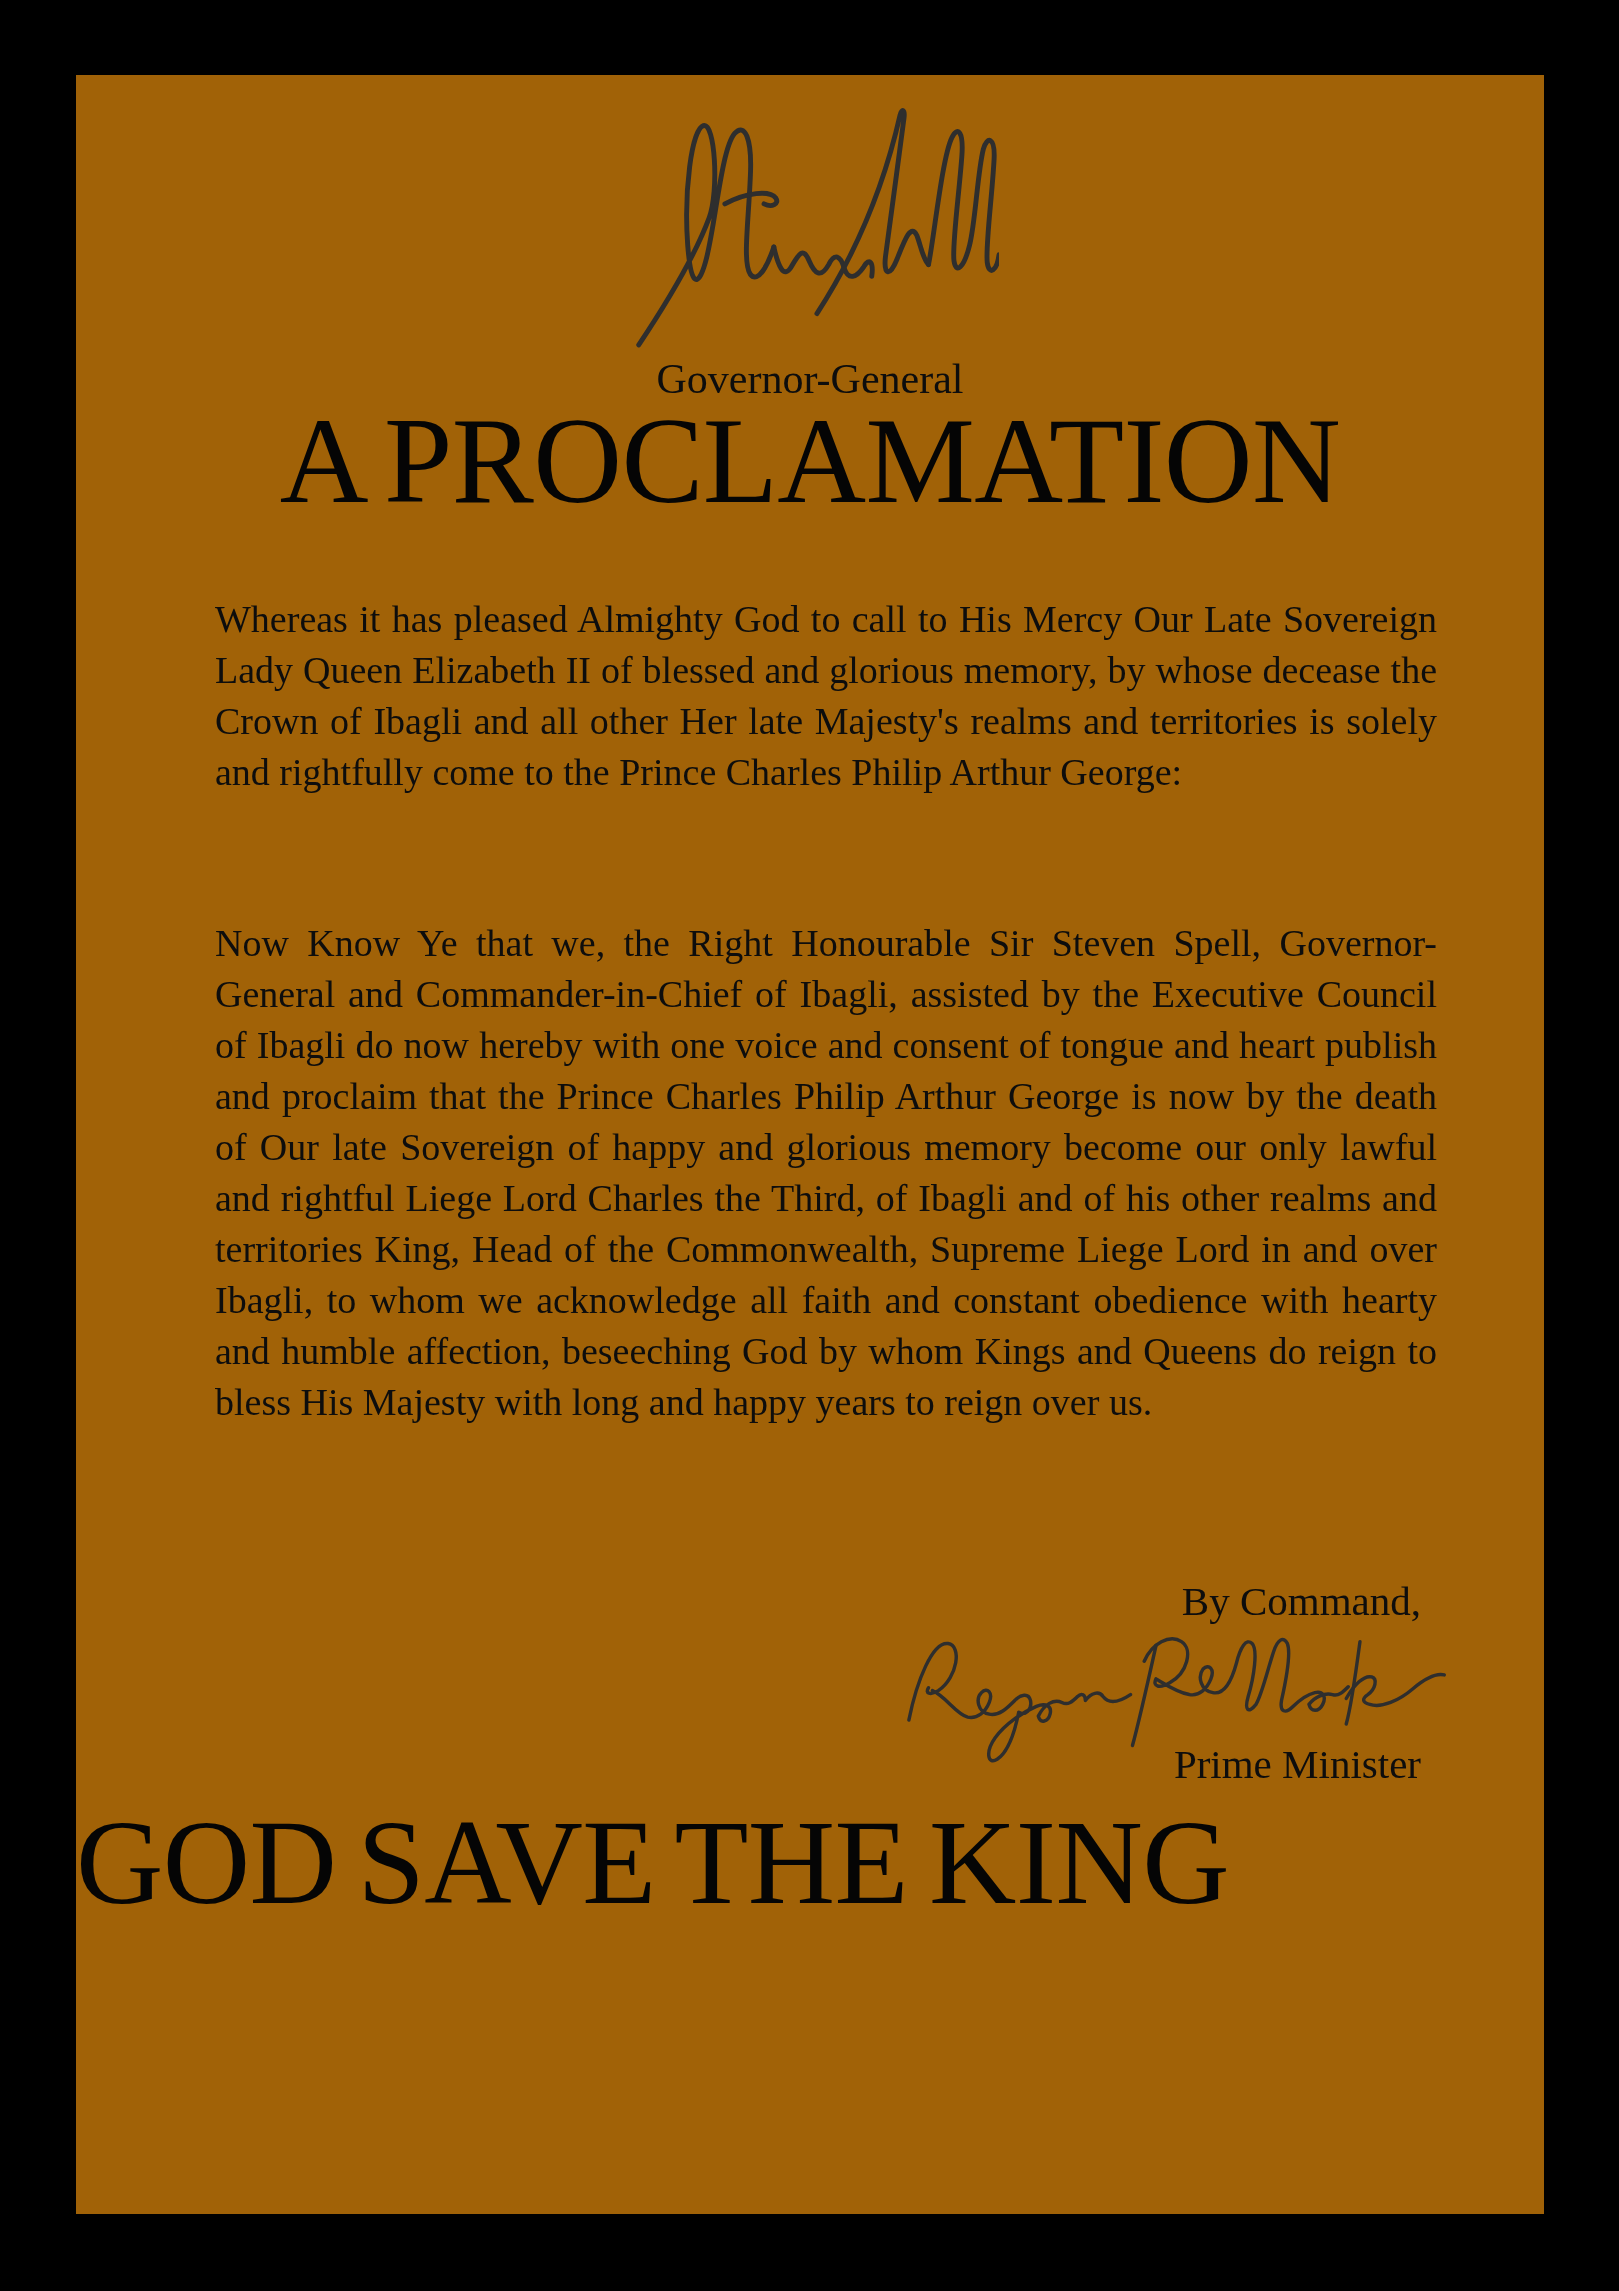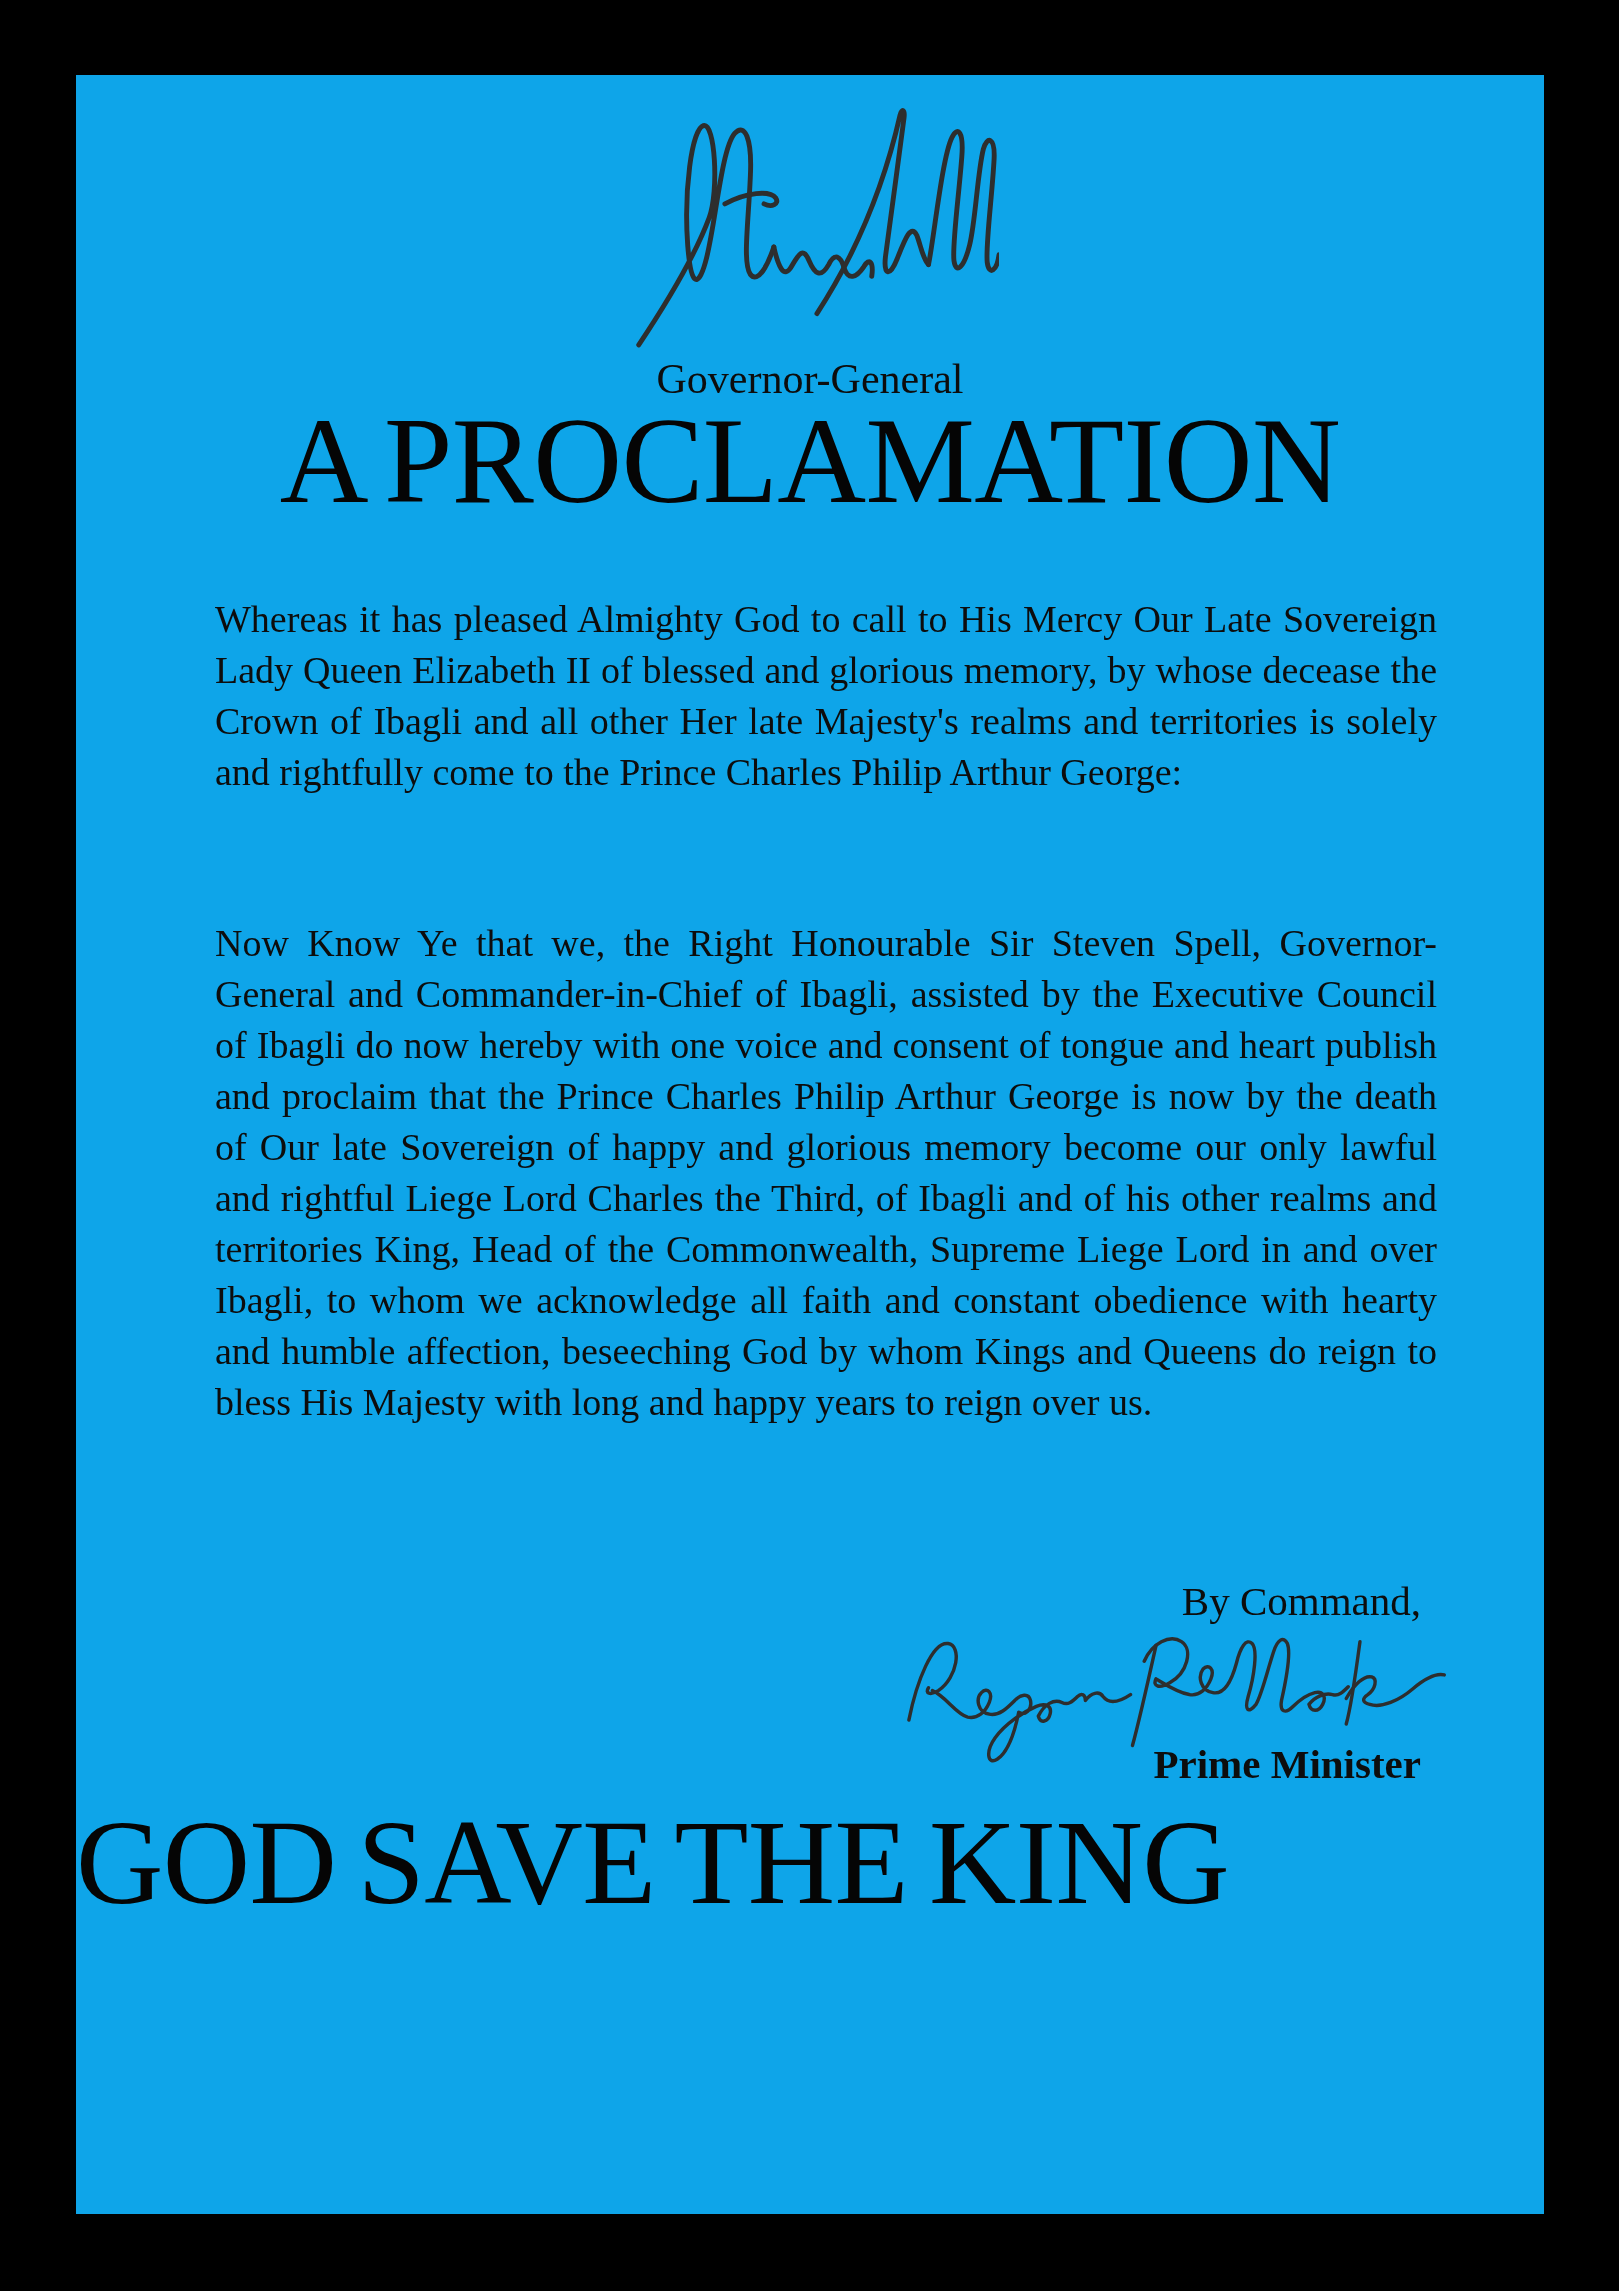--- a/index.html
+++ b/index.html
@@ -6,21 +6,21 @@
   body {
     width: 1619px; height: 2292px;
     background: #000000;
     position: relative;
     font-family: "Liberation Serif", serif;
   }
   .page {
     position: absolute;
     left: 76px; top: 75px;
     width: 1468px; height: 2139px;
-    background: #0ea5e9;
+    background: #a16207;
     color: #0d0d0d;
   }
   .sig { position: absolute; }
   .sig svg { display: block; width: 100%; height: 100%; }
   .sig-gg { left: 551px; top: 22.5px; width: 372px; height: 250px; }
   .sig-pm { left: 823px; top: 1547px; width: 564px; height: 152px; }
   .caption-gg {
     position: absolute; top: 279px; left: 0; width: 100%;
     text-align: center;
     font-size: 42px; line-height: 1.2;
@@ -50,21 +50,20 @@
     text-align: right;
     font-size: 41px; line-height: 1.2;
     color: #0d0d0d;
     font-family: Liberation Serif, serif;
   }
   .caption-pm {
     position: absolute; top: 1665px; left: 124px; width: 1221px;
     text-align: right;
     font-size: 41px; line-height: 1.2;
     color: #0d0d0d;
-    font-weight: bold;
   }
   .motto {
     position: absolute; top: 1727px; left: 0; width: 100%;
     text-align: left;
     font-size: 121px; line-height: 1;
     letter-spacing: -0.005em; word-spacing: -0.07em;
     white-space: nowrap;
     color: #050505;
   }
 </style>

